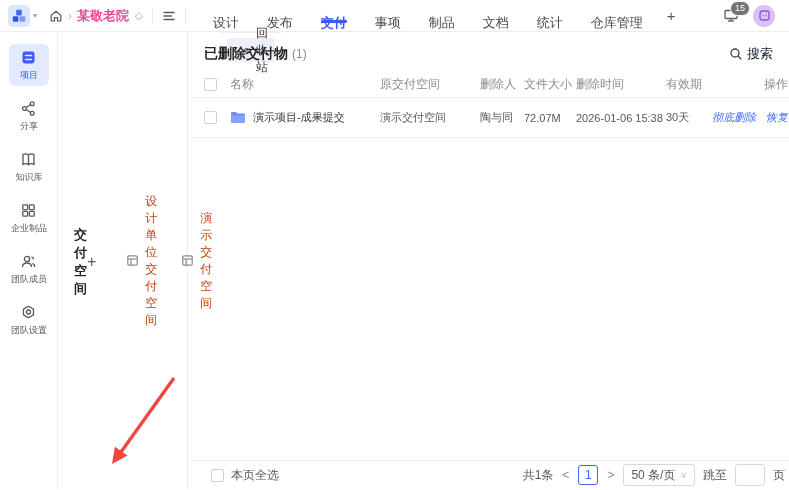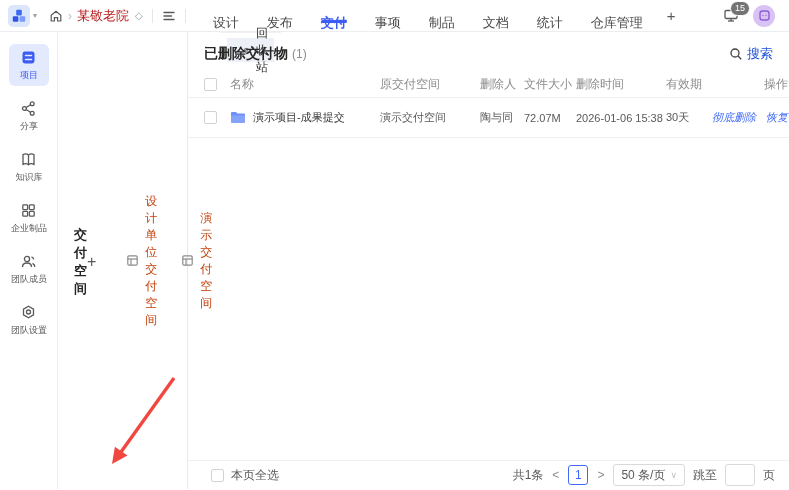--- a/index.html
+++ b/index.html
@@ -8,21 +8,21 @@
   .app { position:relative; width:789px; height:490px; background:#fff; overflow:hidden; color:#333; }
 
   
   .topbar { height:32px; display:flex; align-items:center; border-bottom:1px solid #ebedf0; padding-left:8px; }
   .logo-wrap { display:flex; align-items:center; cursor:pointer; }
   .logo-box { width:22px; height:22px; border-radius:5px; background:#dbe6fb; display:flex; align-items:center; justify-content:center; }
   .logo-caret { font-size:8px; color:#9aa0a6; margin-left:3px; }
   .breadcrumb { display:flex; align-items:center; margin-left:12px; font-size:13px; }
   .bc-home { display:flex; align-items:center; cursor:pointer; }
   .bc-sep { color:#bfbfbf; margin:0 5px; font-size:12px; }
-  .bc-project { color:#b91c1c; cursor:pointer; }
+  .bc-project { color:#ec4899; cursor:pointer;font-weight:bold; }
   .bc-diamond { color:#9aa0a6; font-size:10px; margin-left:6px; cursor:pointer; }
   .v-div { width:1px; height:14px; background:#e7e7e7; margin:0 9px; }
   .filter-ic { display:flex; align-items:center; cursor:pointer; }
   .tabs { display:flex; align-items:center; height:32px; margin-left:4px; }
   .tab { position:relative; height:16px; line-height:30px; padding:0 14px; font-size:13px; color:#4a4a4a; cursor:pointer; white-space:nowrap; }
   .tab.active { color:#3d5bf5; font-weight:bold; }
   .tab.active::after { content:""; position:absolute; left:50%; transform:translateX(-50%); bottom:1px; width:26px; height:3px; border-radius:2px; background:#3d5bf5; }
   .tab-add { font-size:15px; color:#595959; padding:0 10px; cursor:pointer; }
   .top-right { margin-left:auto; display:flex; align-items:center; padding-right:14px; }
   .notif { position:relative; margin-right:14px; cursor:pointer; display:flex; }
@@ -49,35 +49,35 @@
   .sb-spacer { flex:1; }
   .sb-footer { border-top:1px solid #f0f0f0; padding:5px 7px; }
   .recycle { display:flex; align-items:center; height:24px; background:#edf1f7; border-radius:0; padding-left:16px; font-size:12px; color:#333; cursor:pointer; }
   .recycle svg { margin-right:6px; }
 
   
   .main { flex:1; display:flex; flex-direction:column; min-width:0; }
   .main-head { display:flex; align-items:center; padding:13px 16px 9px; }
   .mh-title { font-size:14px; font-weight:bold; color:#262626; }
   .mh-count { font-size:12px; color:#8c8c8c; margin-left:4px; }
-  .mh-search { margin-left:auto; display:flex; align-items:center; font-size:13px; color:#1d4ed8; cursor:pointer; }
+  .mh-search { margin-left:auto; display:flex; align-items:center; font-size:13px; color:#0f172a; cursor:pointer; }
   .mh-search svg { margin-right:4px; }
 
   .trow { display:grid; grid-template-columns:26px 150px 100px 44px 52px 90px 42px 80px; align-items:center; padding:0 14px 0 16px; }
   .thead { height:26px; border-bottom:1px solid #f0f0f0; font-size:12px; color:#8c8c8c; }
   .tbody-row { height:40px; border-bottom:1px solid #f0f0f0; font-size:11px; color:#595959; }
   .cell-name { display:flex; align-items:center; min-width:0; }
   .cell-name .nm { color:#333; margin-left:7px; white-space:nowrap; }
   .cell-actions { display:flex; justify-content:flex-end; gap:10px; white-space:nowrap;font-style:italic; }
   .cell-actions .lnk { color:#4069fa; cursor:pointer; }
   .th-actions { text-align:right; }
   .checkbox { width:13px; height:13px; border:1px solid #d0d3d6; border-radius:2px; background:#fff; cursor:pointer; }
 
   .main-spacer { flex:1; }
-  .main-foot { height:29px; border-top:1px solid #f0f0f0; display:flex; align-items:center; padding:0 14px 0 16px; font-size:12px; color:#595959; }
+  .main-foot { height:29px; border-top:1px solid #f0f0f0; display:flex; align-items:center; padding:0 4px 0 16px; font-size:12px; color:#595959; }
   .foot-left { display:flex; align-items:center; }
   .foot-left span { margin-left:7px; }
   .foot-right { margin-left:auto; display:flex; align-items:center; gap:8px; }
   .pg-arrow { color:#8c8c8c; font-size:12px; cursor:pointer; padding:0 1px; }
   .pg-num { min-width:20px; height:20px; border:1px solid #4069fa; color:#4069fa; border-radius:3px; display:flex; align-items:center; justify-content:center; font-size:12px; cursor:pointer; }
   .pg-size { height:22px; border:1px solid #d9d9d9; border-radius:3px; display:flex; align-items:center; padding:0 7px; cursor:pointer; }
   .pg-size .caret { font-size:9px; color:#bfbfbf; margin-left:5px; }
   .jump-input { width:30px; height:22px; border:1px solid #d9d9d9; border-radius:3px; background:#fff; outline:none; }
 
   .arrow-overlay { position:absolute; left:0; top:0; width:789px; height:490px; pointer-events:none; z-index:40; }

